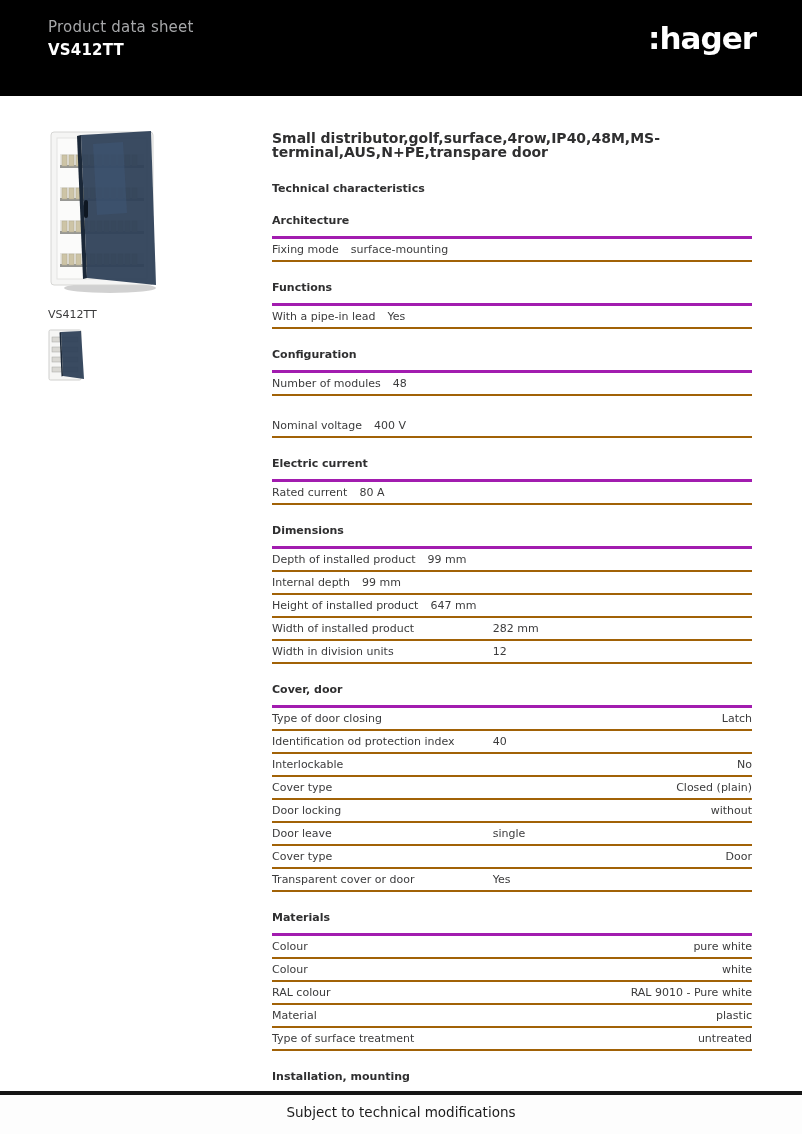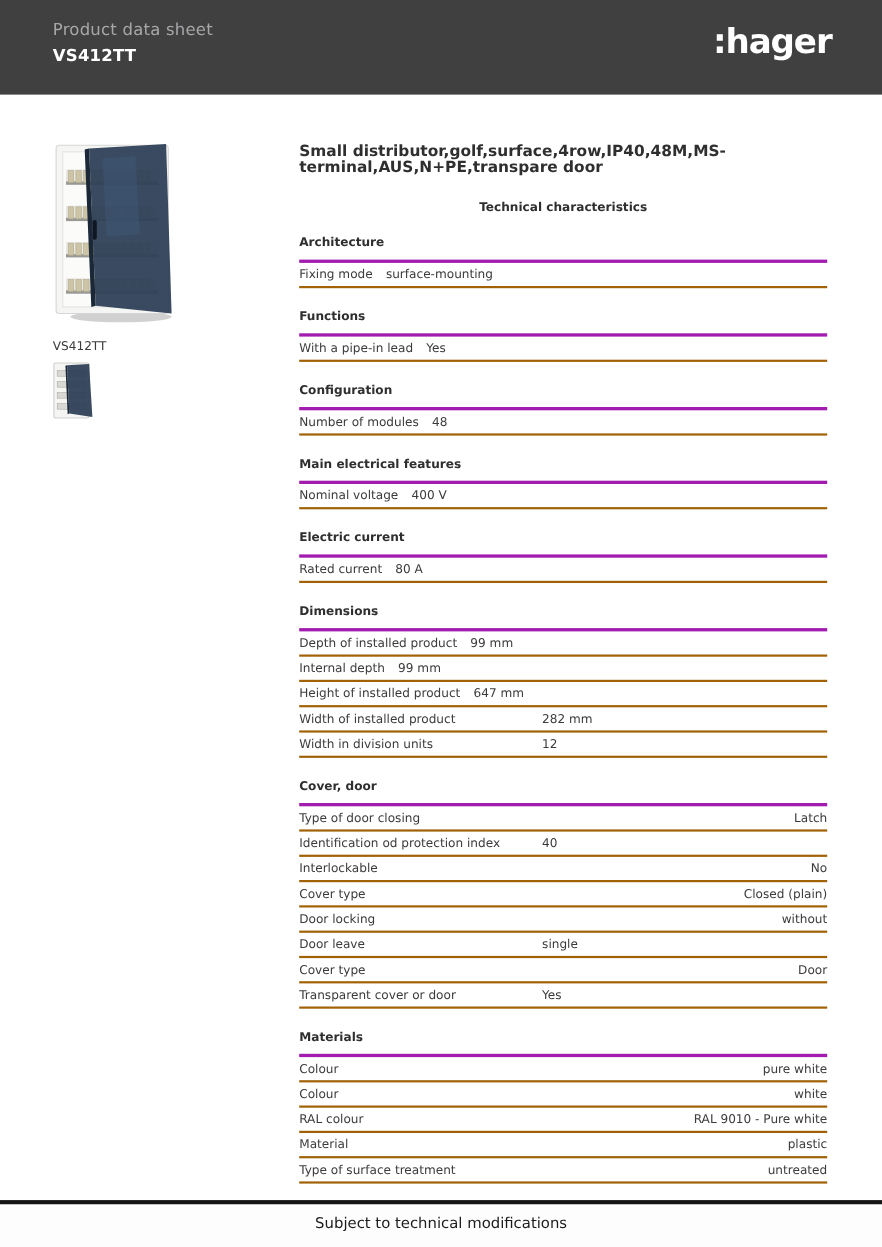--- a/index.html
+++ b/index.html
@@ -1,34 +1,34 @@
 <!DOCTYPE html>
 <html><head>
 <meta charset="utf-8">
 <style>
   * { margin:0; padding:0; box-sizing:border-box; }
   html,body { width:802px; height:1134px; background:#ffffff; font-family:"DejaVu Sans","Liberation Sans",sans-serif; overflow:hidden; }
   .page { position:relative; width:802px; height:1134px; background:#ffffff; }
 
   
-  .header { position:absolute; left:0; top:0; width:802px; height:86px; background:#404040; }
+  .header { position:absolute; left:0; top:0; width:802px; height:96px; background:#000000; }
   .header .doc-type { position:absolute; left:48px; top:18px; font-size:15px; color:#a6a7a9; letter-spacing:.2px; }
   .header .product-code { position:absolute; left:48px; top:41px; font-size:15px; color:#ffffff; font-weight:bold; letter-spacing:.2px; }
   .header .logo { position:absolute; right:46px; top:20px; font-size:31px; color:#ffffff; font-weight:bold; letter-spacing:-1px; font-family:"DejaVu Sans",sans-serif; }
 
   
   .aside { position:absolute; left:48px; top:128px; width:200px; }
   .product-image { display:block; }
   .image-caption { margin-top:12px; font-size:11px; color:#3b3b3c; }
   .product-thumb { display:block; margin-top:8px; }
 
   
   .content { position:absolute; left:272px; top:131px; width:480px; }
   .product-title { font-size:14px; font-weight:bold; color:#2f2f30; line-height:14px; }
-  .tech-heading { margin-top:23px; font-size:11px; font-weight:bold; color:#2f2f30;text-align:center; }
+  .tech-heading { margin-top:23px; font-size:11px; font-weight:bold; color:#2f2f30; }
 
   .section { margin-top:19px; }
   .section-heading { font-size:11px; font-weight:bold; color:#2f2f30; padding-bottom:9px; border-bottom:3px solid #a21caf; }
   .spec-row { position:relative; display:flex; align-items:center; height:23px; border-bottom:2px solid #a16207; font-size:11px; color:#3b3b3c; }
   .spec-label { white-space:nowrap; }
   .spec-value { white-space:nowrap; }
   .pos-inline .spec-value { margin-left:12px; }
   .pos-middle .spec-value { position:absolute; left:46%; }
   .pos-right  .spec-value { margin-left:auto; }
 
@@ -161,21 +161,20 @@
           </div>
         </div>
         <div class="section">
           <div class="section-heading">Configuration</div>
           <div class="spec-row pos-inline">
             <span class="spec-label">Number of modules</span>
             <span class="spec-value">48</span>
           </div>
         </div>
         <div class="section">
-          <div class="section-heading">Main electrical features</div>
           <div class="spec-row pos-inline">
             <span class="spec-label">Nominal voltage</span>
             <span class="spec-value">400 V</span>
           </div>
         </div>
         <div class="section">
           <div class="section-heading">Electric current</div>
           <div class="spec-row pos-inline">
             <span class="spec-label">Rated current</span>
             <span class="spec-value">80 A</span>

